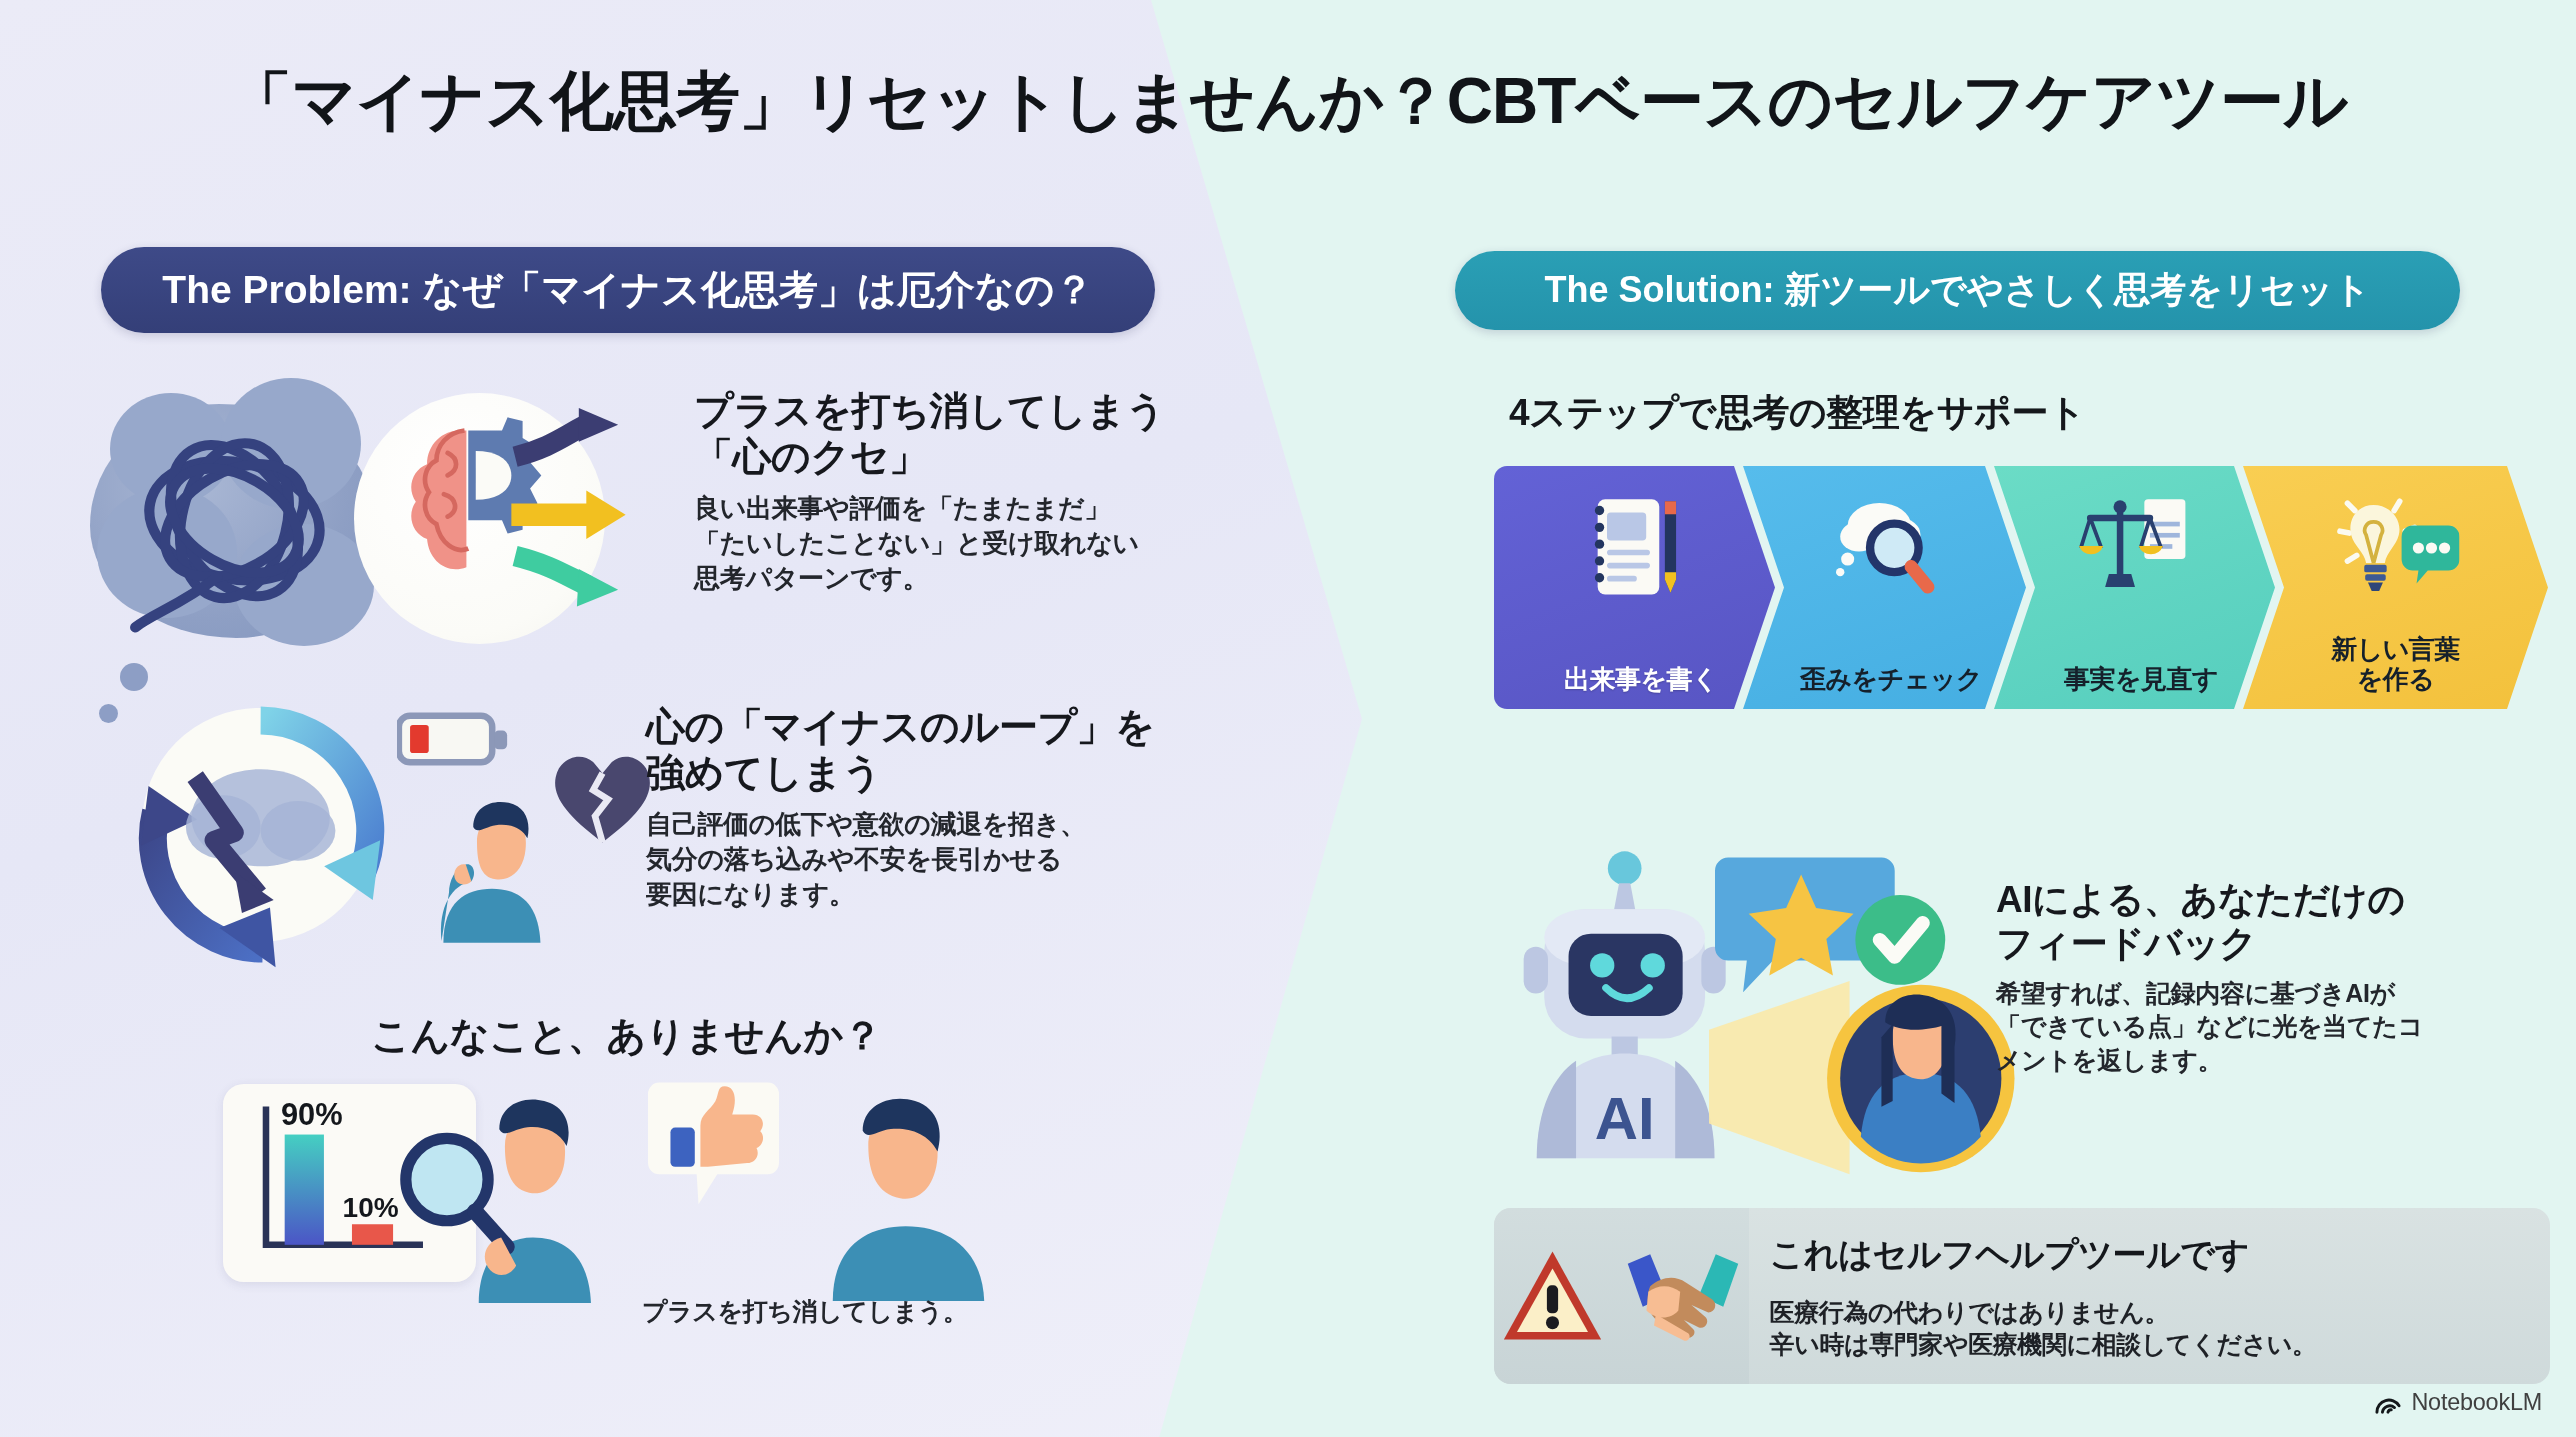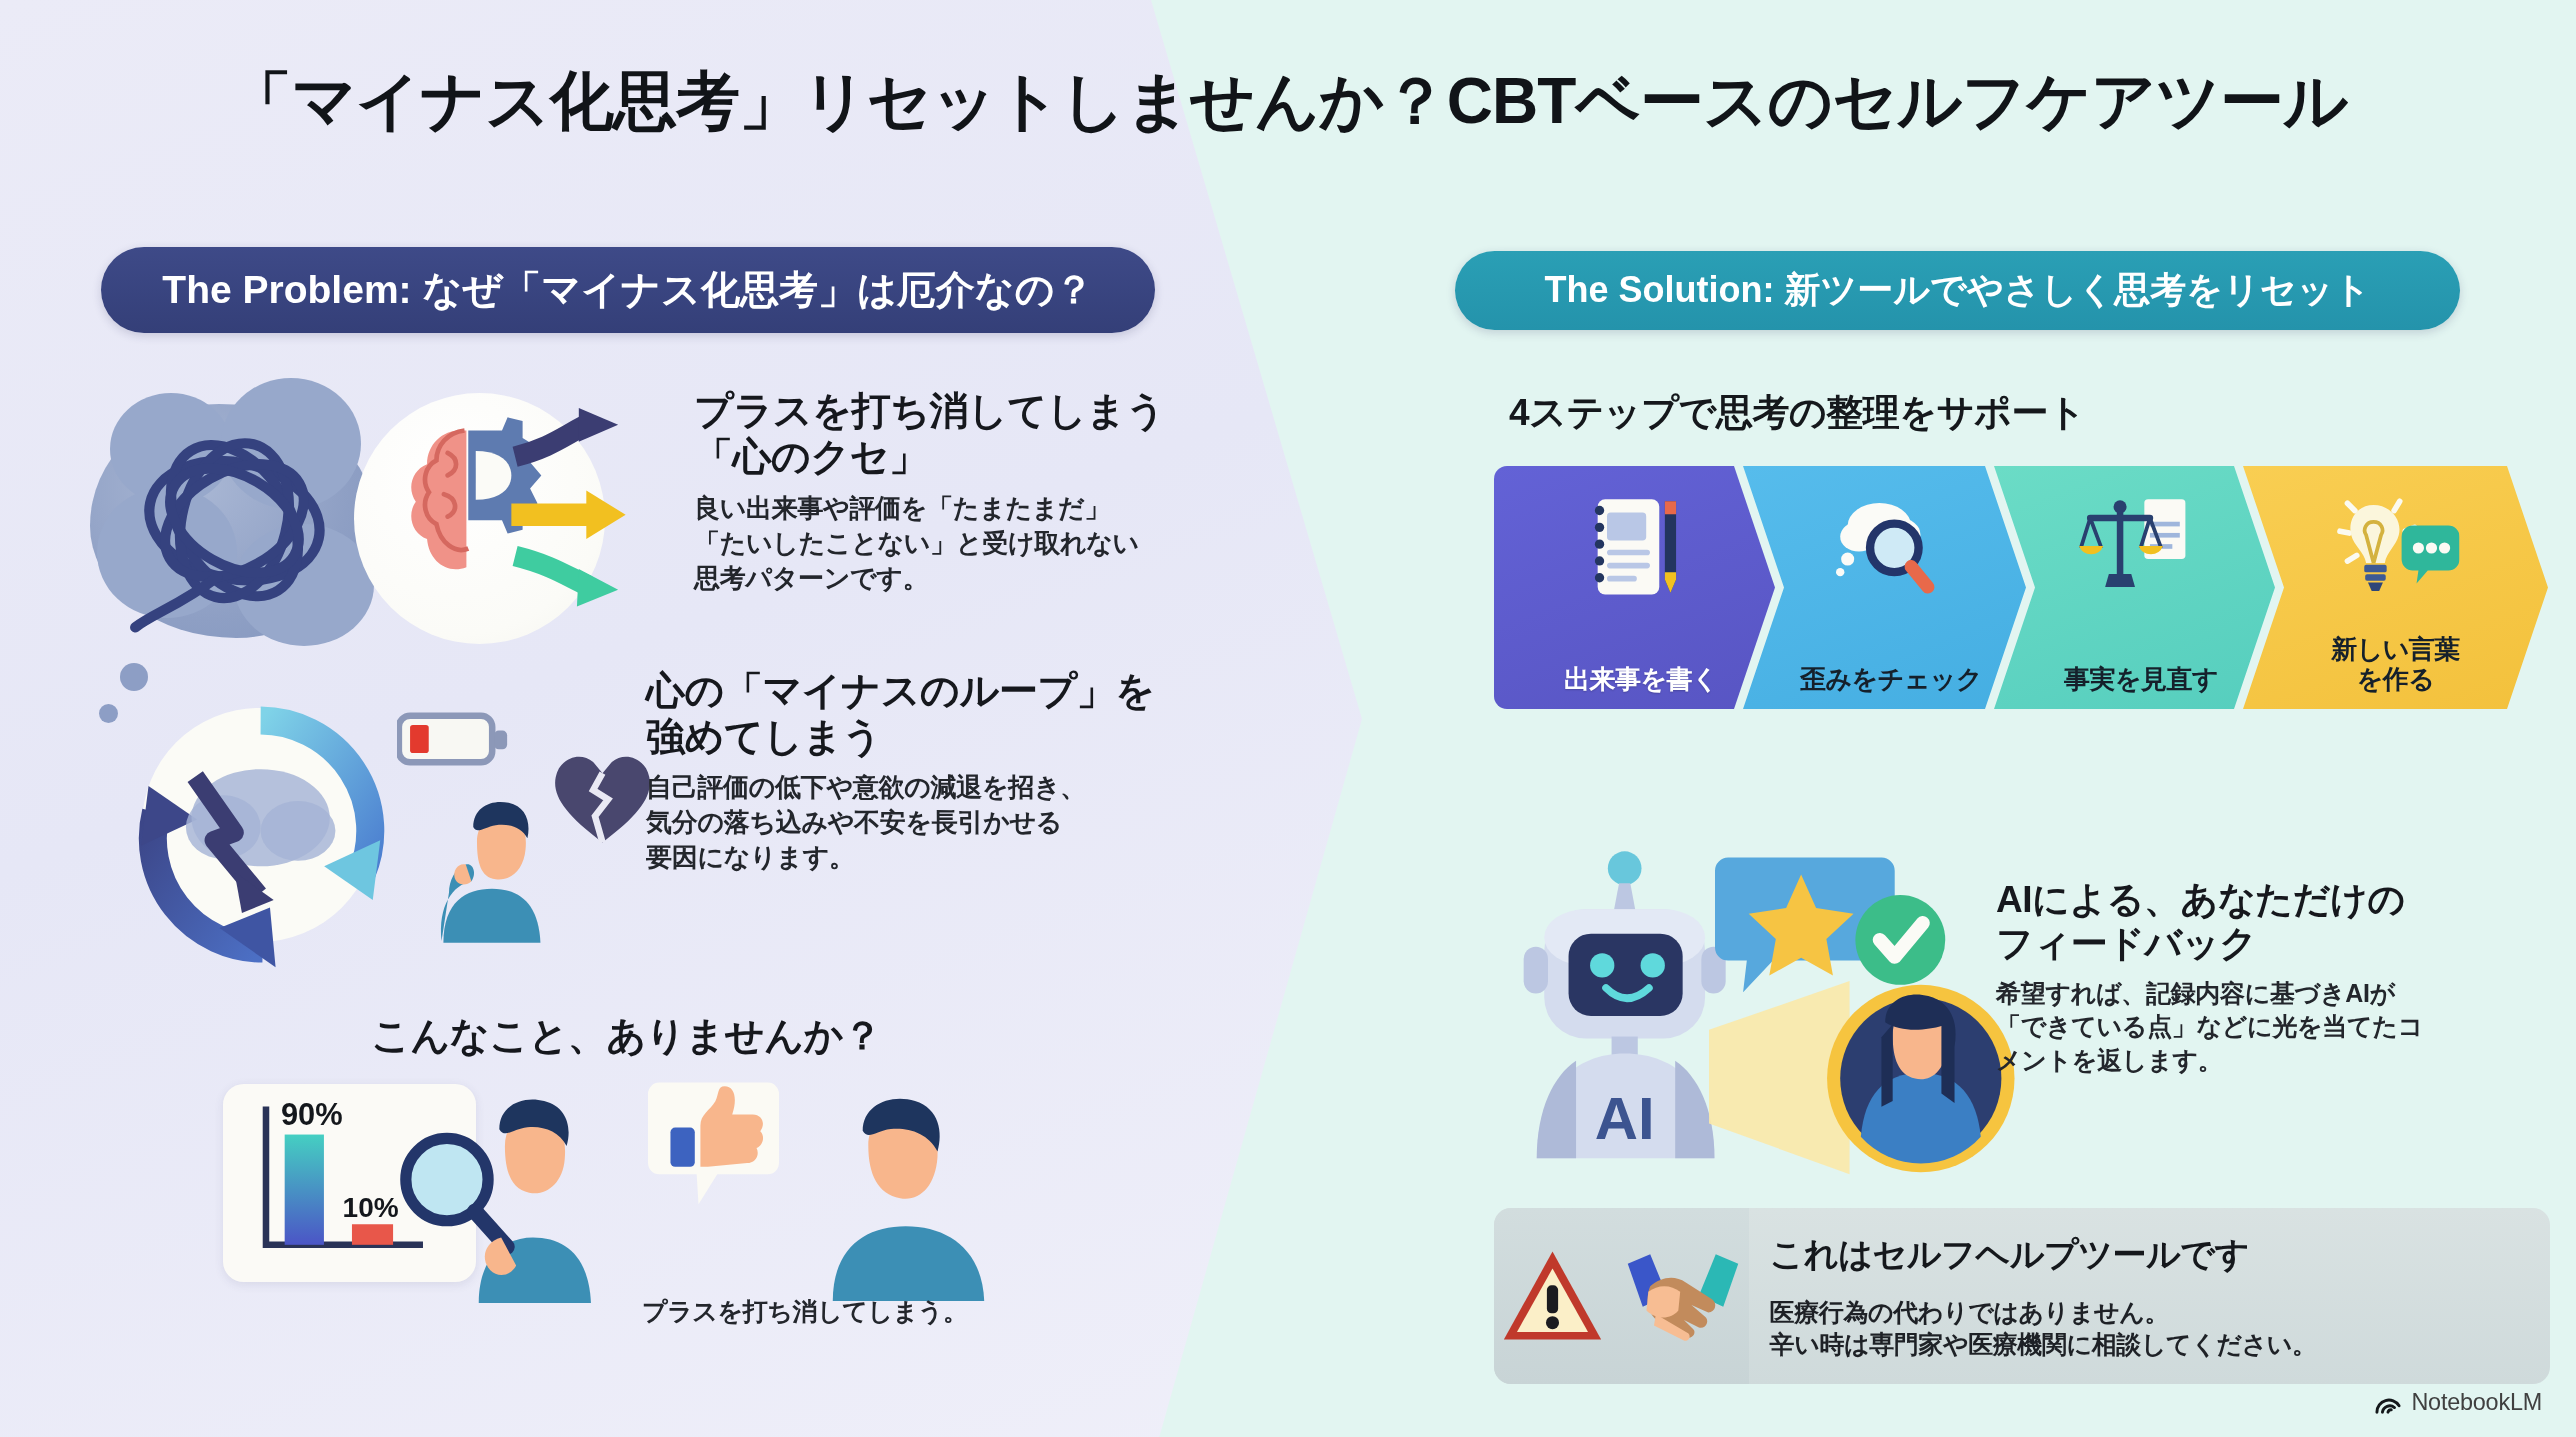--- a/index.html
+++ b/index.html
@@ -67,21 +67,21 @@
     font-size: 39px; font-weight: 700; color: #16181D;
     line-height: 1.18; white-space: pre-line; letter-spacing: -0.5px;
   }
   .blk-b {
     margin-top: 11.2px;
     font-size: 26px; font-weight: 700; color: #23262C;
     line-height: 1.34; white-space: pre-line; letter-spacing: -0.3px;
   }
 
   #b1 { left: 646px; top: 388px; width: 580px; margin-left: 48px; }
-  #b2 { left: 646px; top: 668px; width: 590px; font-family: Liberation Serif, serif; }
+  #b2 { left: 646px; top: 704px; width: 590px; }
 
   
   #ask-h {
     position: absolute; left: 371px; top: 1009px;
     font-size: 39px; font-weight: 700; color: #16181D;
     letter-spacing: -0.5px; white-space: nowrap;
   }
   .ask-cap {
     position: absolute;
     font-size: 25px; font-weight: 700; color: #23262C;

